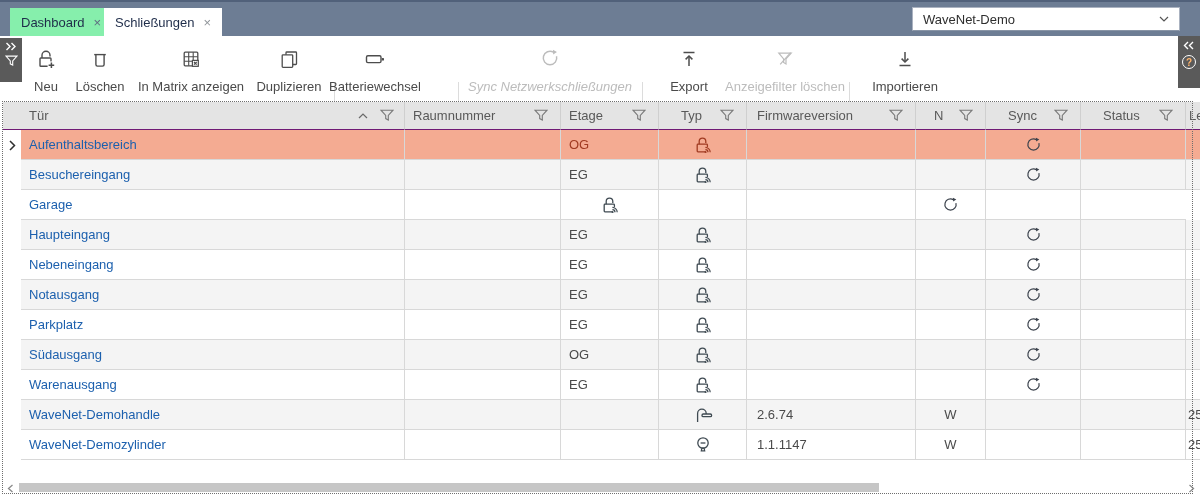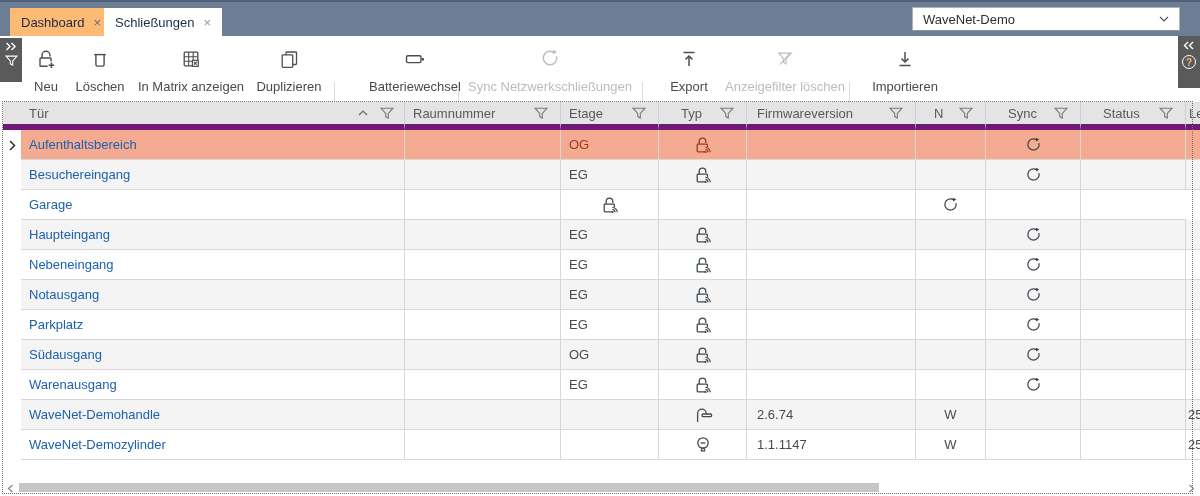--- a/index.html
+++ b/index.html
@@ -8,21 +8,21 @@
   }
   *{margin:0;padding:0;box-sizing:border-box;}
   html,body{width:1200px;height:496px;overflow:hidden;background:#fff;
     font-family:"Liberation Sans",sans-serif;-webkit-font-smoothing:antialiased;}
   svg{display:block;}
 
   
   .tabstrip{position:relative;height:36px;background:var(--strip);
     box-shadow:inset 0 2px 0 #51617a;}
   .tab{position:absolute;bottom:0;height:28px;display:flex;align-items:center;
-    padding:0 11px;font-size:13px;color:#1e2c49;background:#fdba74;cursor:default;}
+    padding:0 11px;font-size:13px;color:#1e2c49;background:#86efac;cursor:default;}
   .tab .close{margin-left:9px;font-size:13px;color:#5e6b80;line-height:1;}
   .tab.active{background:#fff;}
   .tab.active .close{color:#8f9499;}
   .dropdown{position:absolute;top:7px;right:20px;width:268px;height:24px;background:#fff;
     border:1px solid #aab2c0;border-bottom:1px solid #8894a6;display:flex;align-items:center;
     padding:0 10px;font-size:13px;color:#2e2e2e;}
   .dropdown .chev{margin-left:auto;}
 
   
   .toolbar{position:relative;height:65px;background:#fff;}
@@ -39,21 +39,21 @@
     font-weight:bold;color:#ffb46b;display:flex;align-items:center;justify-content:center;}
 
   
   .tablewrap{position:absolute;left:3px;top:102px;width:1197px;height:392px;
     overflow:hidden;background:#fff;}
   .dashed-overlay{position:absolute;left:2px;top:101px;width:1191px;height:393px;
     border:1px dotted #6e6e6e;pointer-events:none;z-index:6;}
   .ghead,.row{display:grid;
     grid-template-columns:18px 384px 156px 98px 88px 169px 70px 95px 105px 1fr;}
   .ghead{height:28px;}
-  .hc{background:#e4e4e4;border-right:1px solid #cfcfcf;border-bottom:6px solid #701a75;
+  .hc{background:#e4e4e4;border-right:1px solid #cfcfcf;border-bottom:1px solid #701a75;
     display:flex;align-items:center;font-size:13px;color:var(--hdr);
     padding-left:8px;overflow:hidden;white-space:nowrap;}
   .hc.gutter{border-right:none;padding-left:0;}
   .hc .sp{flex:1;}
   .hc .funnel{margin:0 12px 0 6px;flex:none;}
   .hc.h-tur .funnel{margin-right:10px;}
   .hc.h-typ,.hc.h-sync,.hc.h-status{padding-left:22px;}
   .hc.h-n{padding-left:18px;}
   .hc.h-fw{padding-left:10px;}
   .hc.h-le{padding-left:3px;border-right:none;}
@@ -143,31 +143,31 @@
   <div class="tbtn" style="left:254px;width:70px;text-align:center;">
     <svg width="21" height="21" viewBox="0 0 21 21">
       <rect x="7" y="3" width="10.5" height="12.5" rx="0.8" fill="none" stroke="var(--iconk)" stroke-width="1.3"></rect>
       <rect x="3.2" y="5.8" width="10.5" height="12.5" rx="0.8" fill="#fff" stroke="var(--iconk)" stroke-width="1.3"></rect>
     </svg>
     <span class="tlabel">Duplizieren</span>
   </div>
 
   <div class="tsep" style="left:334px;"></div>
 
-  <div class="tbtn" style="left:368px;width:94px;">
+  <div class="tbtn" style="left:328px;width:94px;">
     <svg width="22" height="20" viewBox="0 0 22 20">
       <rect x="2.5" y="6.8" width="14.5" height="6.8" rx="1.4" fill="none" stroke="var(--iconk)" stroke-width="1.4"></rect>
       <rect x="17.8" y="8.9" width="2.2" height="2.6" rx="0.6" fill="var(--iconk)"></rect>
     </svg>
     <span class="tlabel">Batteriewechsel</span>
   </div>
 
   <div class="tsep" style="left:458px;"></div>
 
-  <div class="tbtn disabled" style="left:468px;width:164px;">
+  <div class="tbtn disabled" style="left:468px;width:164px;font-style:italic;">
     <svg width="18" height="18" viewBox="0 0 16 16">
       <path d="M11 2.8 A6 6 0 1 0 13.8 6.45" fill="none" stroke="var(--dis)" stroke-width="1.3"></path>
       <path d="M10.6 0.7 L14.2 2.7 L10.8 4.9 Z" fill="var(--dis)"></path>
     </svg>
     <span class="tlabel">Sync Netzwerkschließungen</span>
   </div>
 
   <div class="tsep" style="left:642px;"></div>
 
   <div class="tbtn" style="left:664px;width:50px;">

